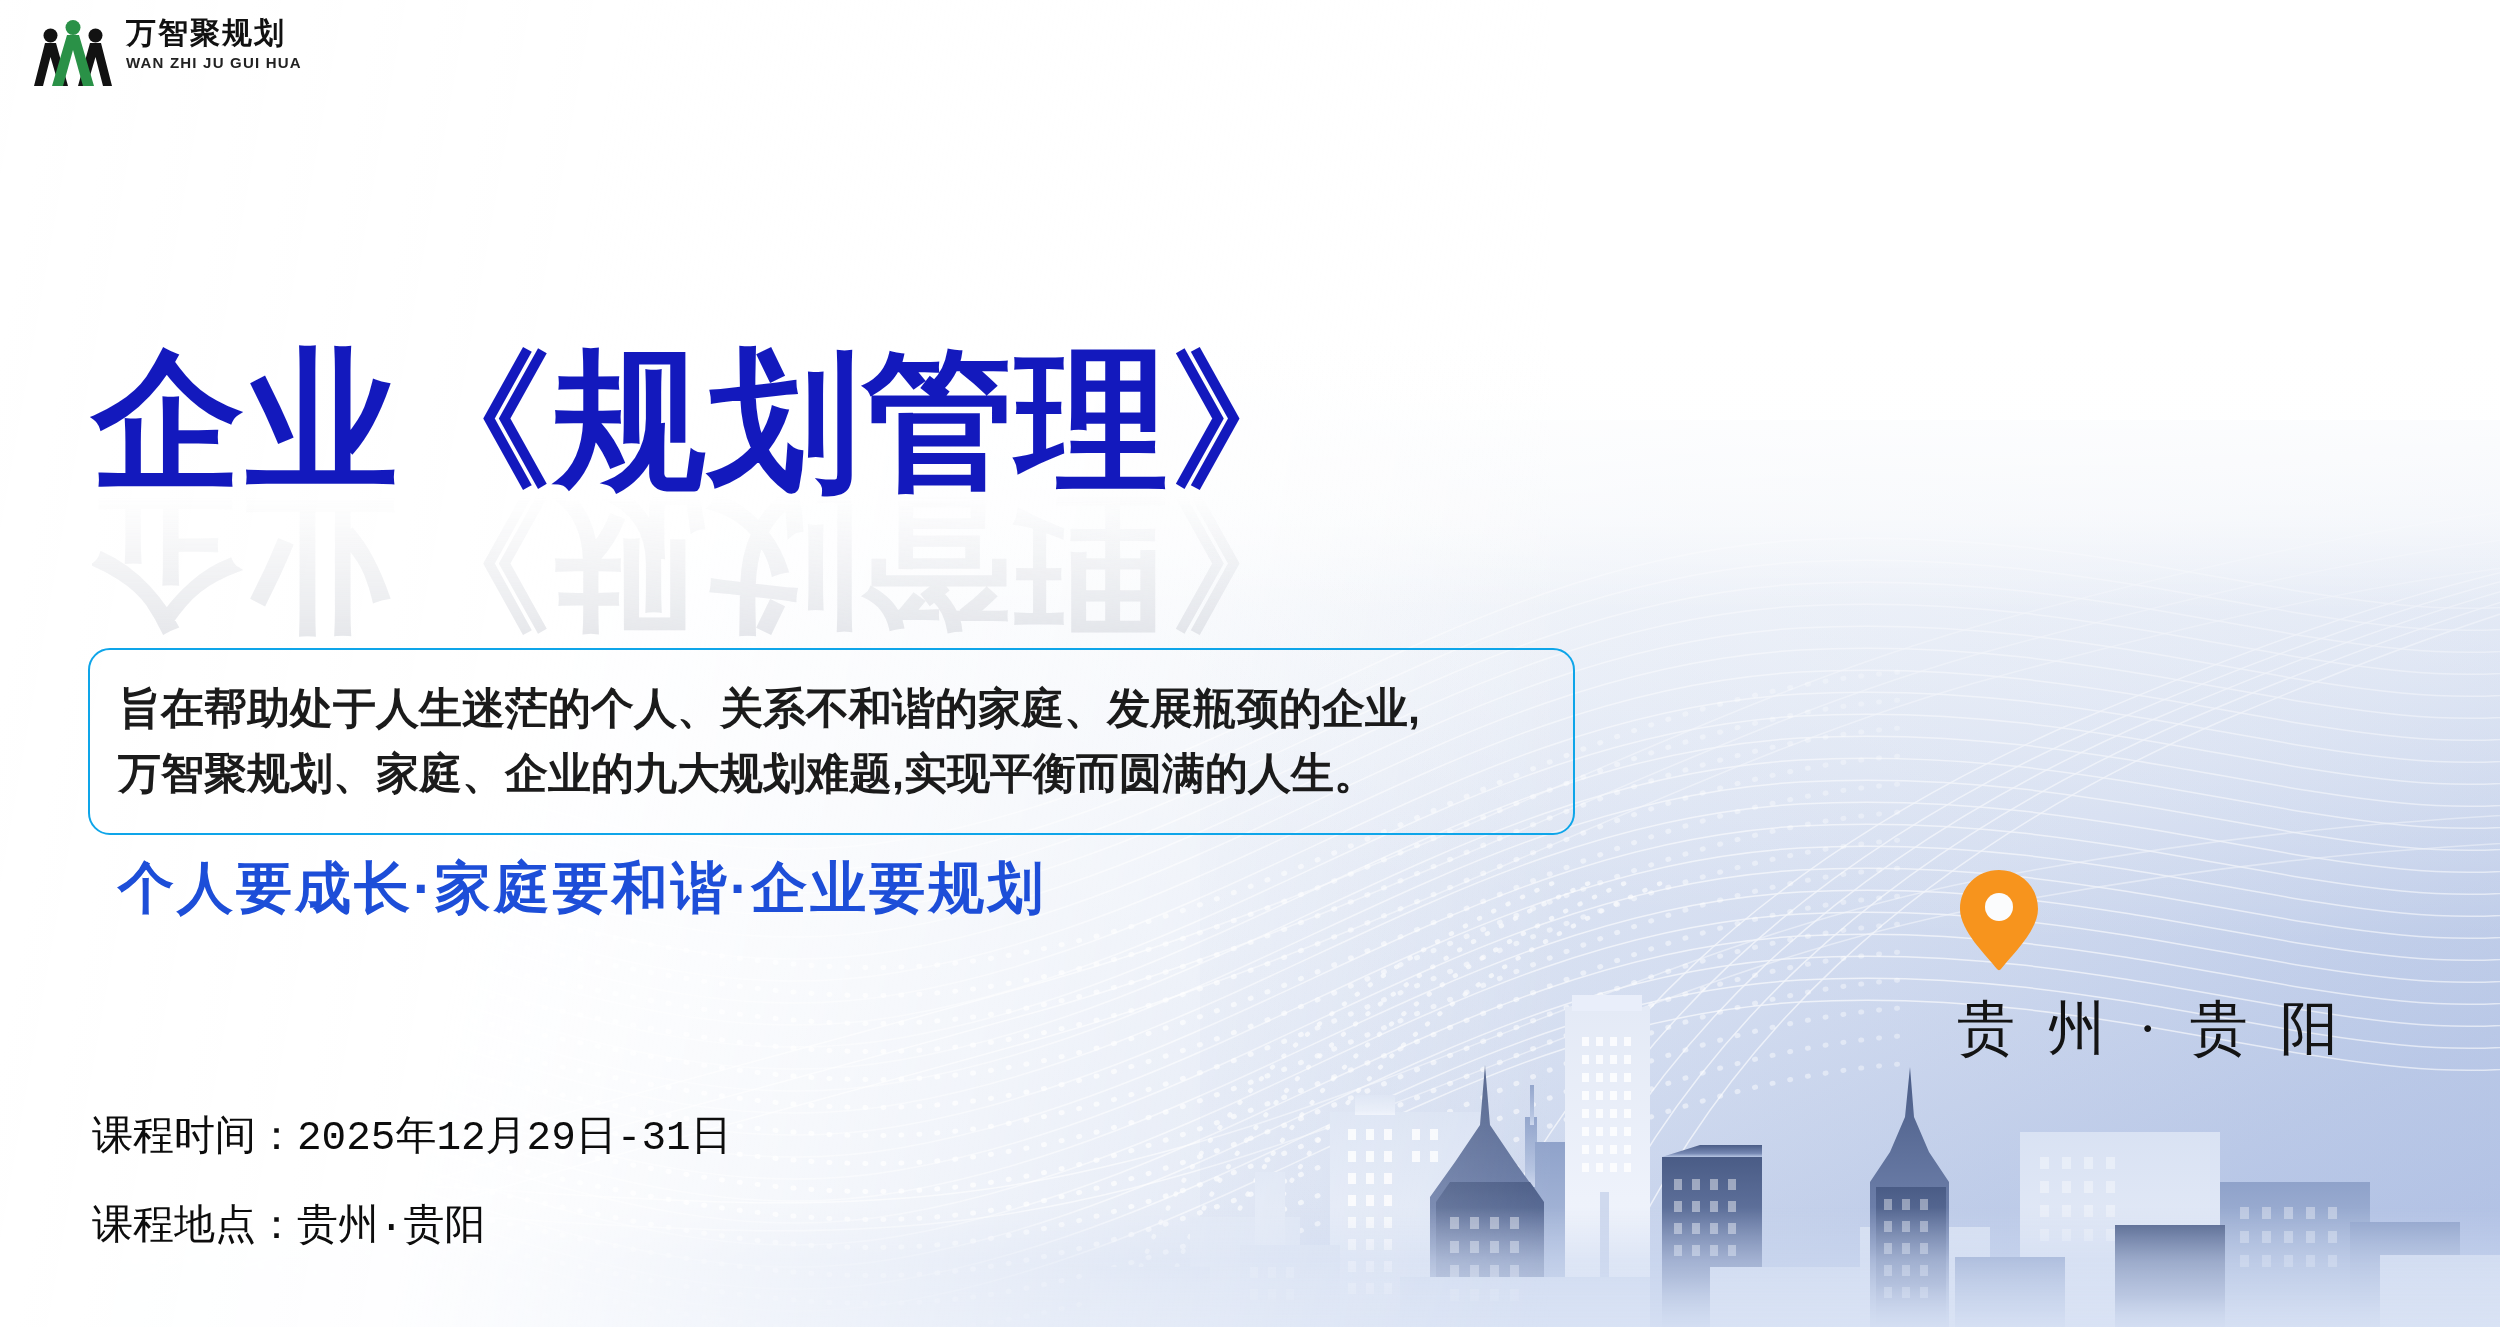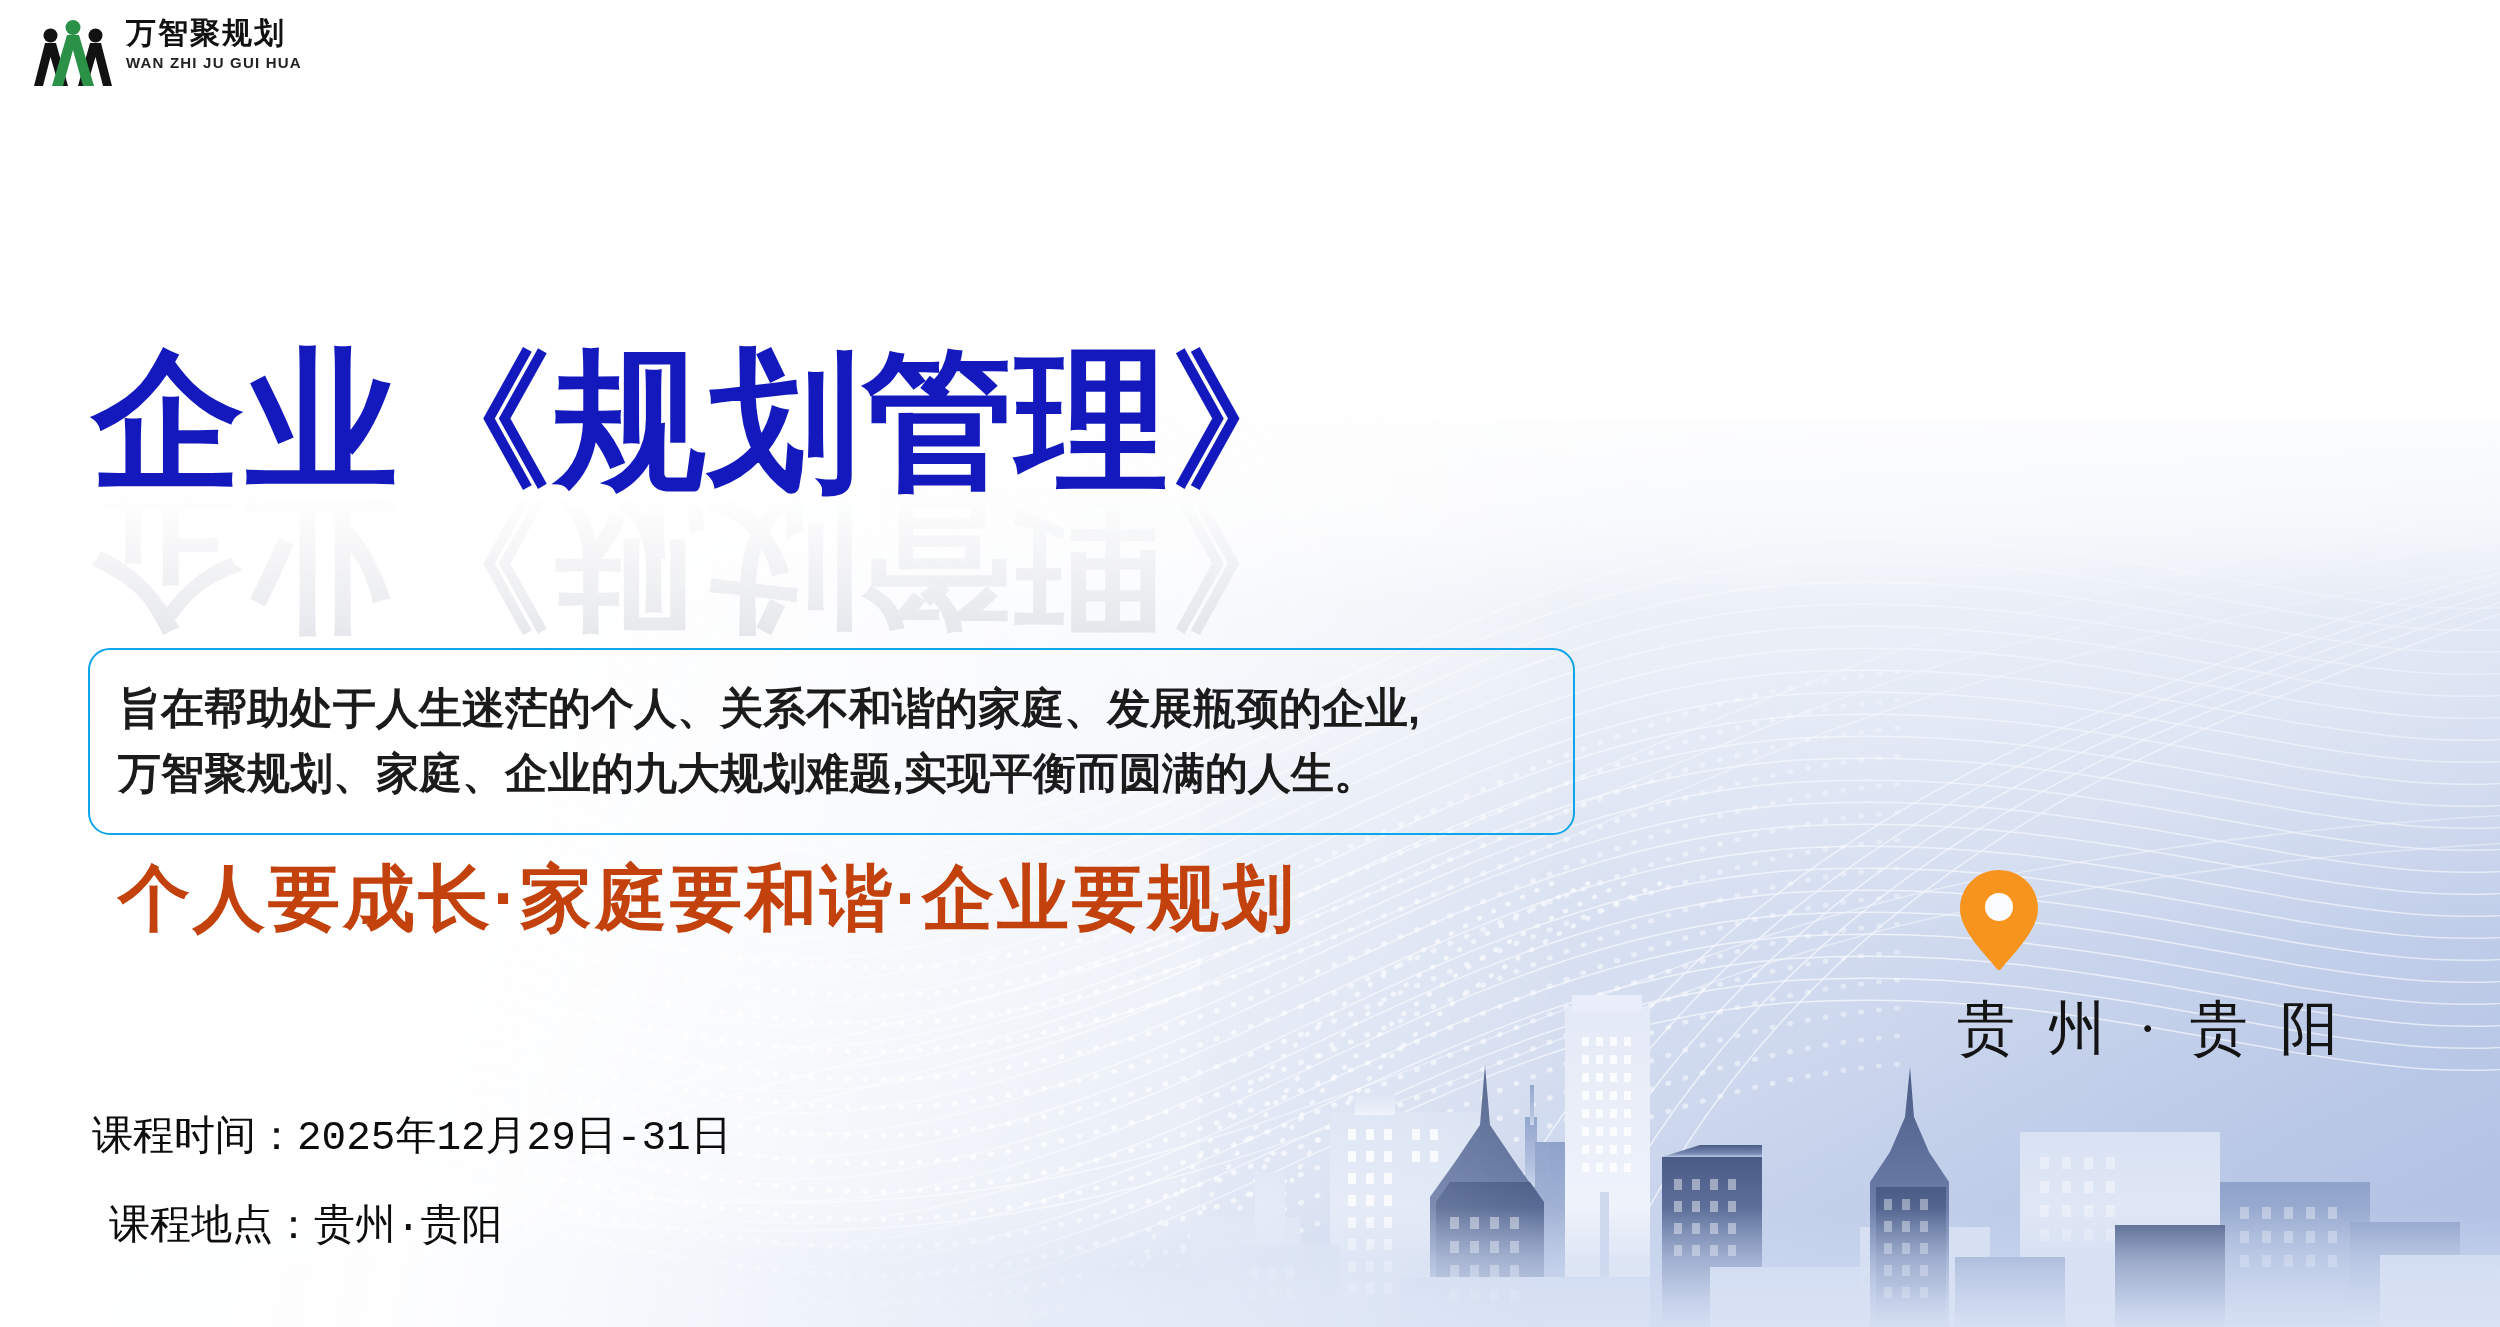--- a/index.html
+++ b/index.html
@@ -80,32 +80,32 @@
   .desc-line{
     font-family:"Liberation Sans","DejaVu Sans",sans-serif;
     font-size:43px;font-weight:600;color:#1b1b1b;
     line-height:1.52;white-space:nowrap;
   }
 
   
   .slogan{
     position:absolute;left:118px;top:851px;
     font-family:"Liberation Sans","DejaVu Sans",sans-serif;
-    font-size:72px;font-weight:700;color:#c2410c;
+    font-size:56px;font-weight:700;color:#1d4ed8;
     letter-spacing:3px;white-space:nowrap;
   }
 
   
   .course-info{position:absolute;left:92px;top:1118px;}
   .course-line{
     font-family:Liberation Mono, monospace;
     font-size:41px;font-weight:500;color:#0d0d0d;
     line-height:1;white-space:nowrap;
   }
-  .course-line + .course-line{margin-top:48px;margin-left:17px;}
+  .course-line + .course-line{margin-top:48px;}
 
   
   .location{
     position:absolute;left:1957px;top:868px;
     display:flex;flex-direction:column;
   }
   .pin{width:84px;height:104px;display:block;}
   .location-label{
     margin-top:18px;
     font-family:"Liberation Serif","DejaVu Serif",serif;

